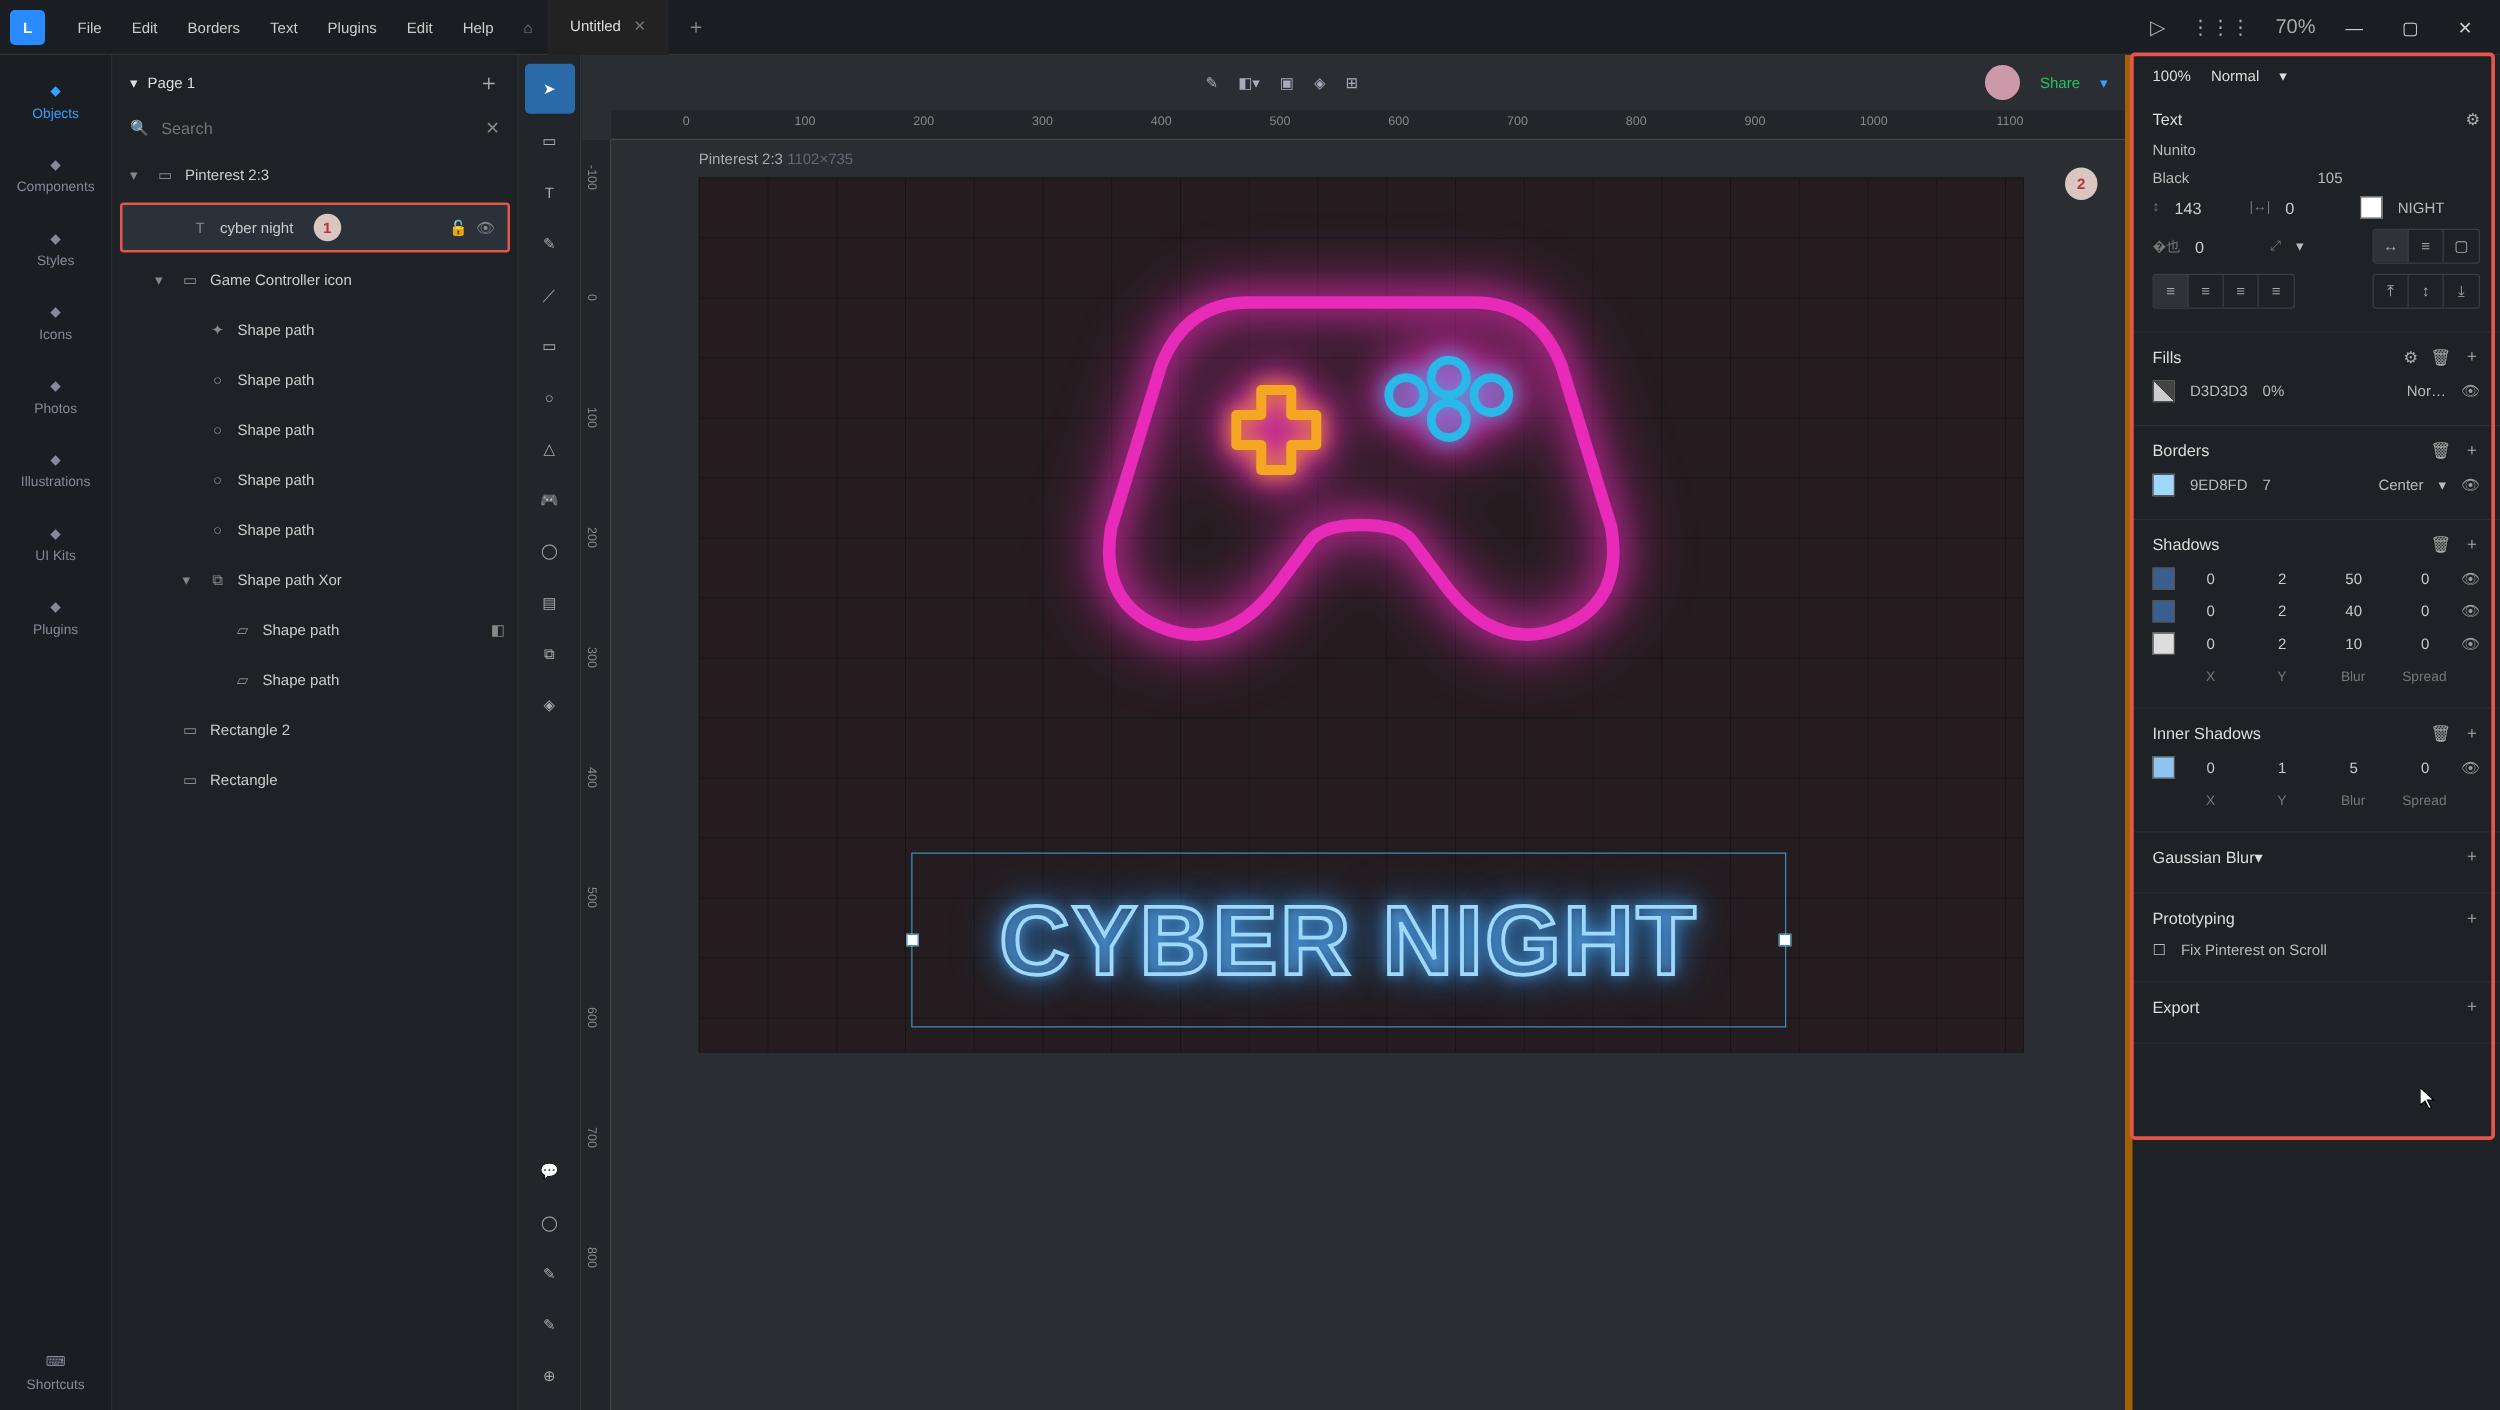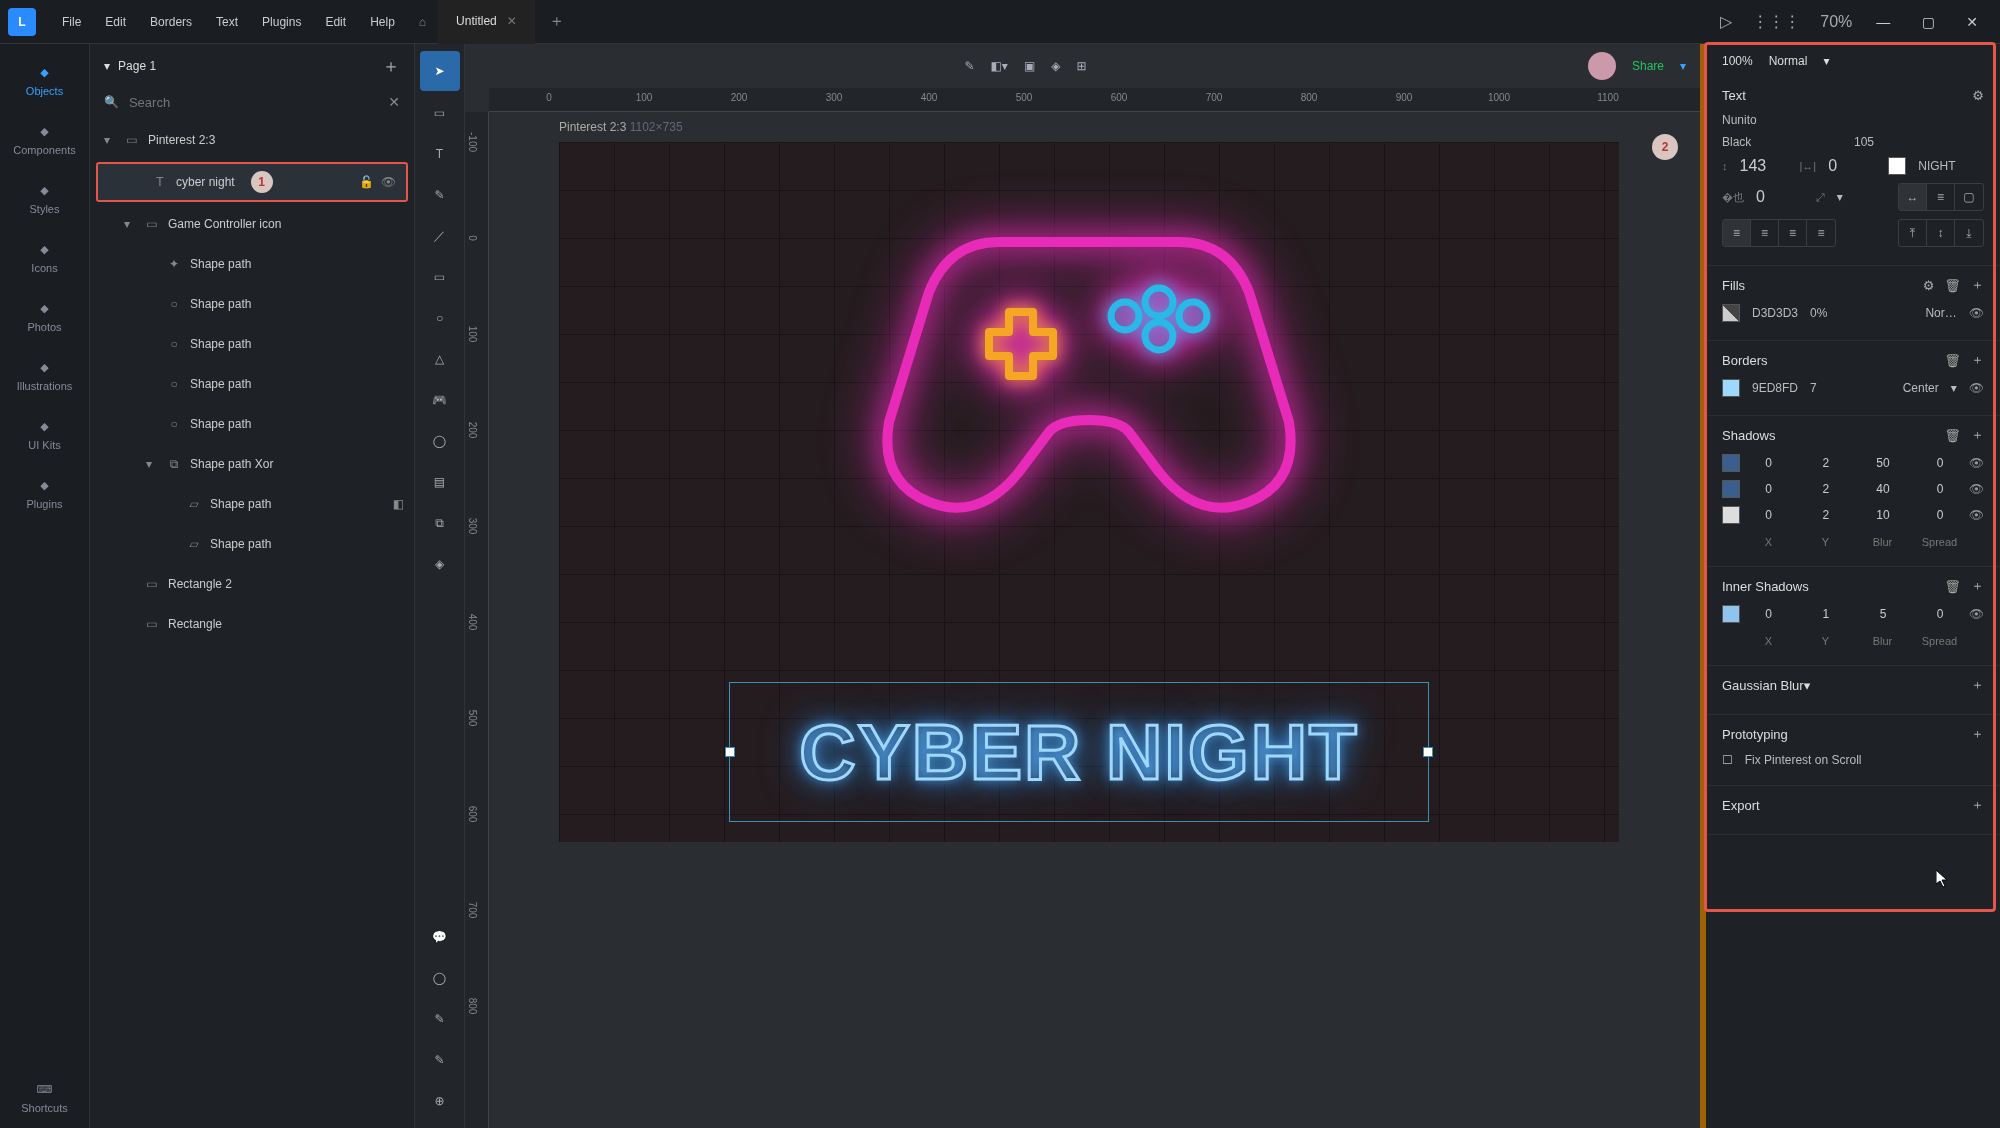--- a/index.html
+++ b/index.html
@@ -69,21 +69,21 @@
 .badge2 { position:absolute; top:90px; right:22px; width:26px; height:26px; border-radius:50%; background:#d9c6c0; color:#b33; display:flex; align-items:center; justify-content:center; font-weight:bold; z-index:5; }
 
 .props { width:300px; background:#1e2125; border-left:6px solid #a16207; display:flex; flex-direction:column; overflow:auto; }
 .props .hdr-row{display:flex;align-items:center;padding:10px 16px;gap:16px;color:#ddd}
 .section{padding:10px 16px;border-bottom:1px solid #2a2d31}
 .section .ttl{display:flex;align-items:center;color:#ddd;font-size:13px;margin-bottom:10px}
 .section .ttl .gap{flex:1}
 .section .ttl .ic{margin-left:10px;color:#aaa;cursor:pointer}
 .row{display:flex;align-items:center;gap:12px;margin:8px 0;color:#bbb}
 .row .sw{width:18px;height:18px;border:1px solid #555}
-.row input,.row .val{background:transparent;border:none;color:#ccc;width:48px;font-size:16px}
+.row input,.row .val{background:transparent;border:none;color:#ccc;width:48px;font-size:13px}
 .row .lbl{color:#777;font-size:11px}
 .btngrp{display:flex;gap:0;border:1px solid #3a3d41;border-radius:3px;overflow:hidden}
 .btngrp span{width:28px;height:26px;display:flex;align-items:center;justify-content:center;border-right:1px solid #3a3d41;color:#aaa;cursor:pointer}
 .btngrp span:last-child{border:none}
 .btngrp span.on{background:#2f3338}
 .cols{display:flex;gap:0;text-align:center}
 .cols>div{flex:1}
 .cols .v{color:#ccc}
 .cols .l{color:#777;font-size:11px;margin-top:4px}
 .eye{margin-left:auto;color:#999}

